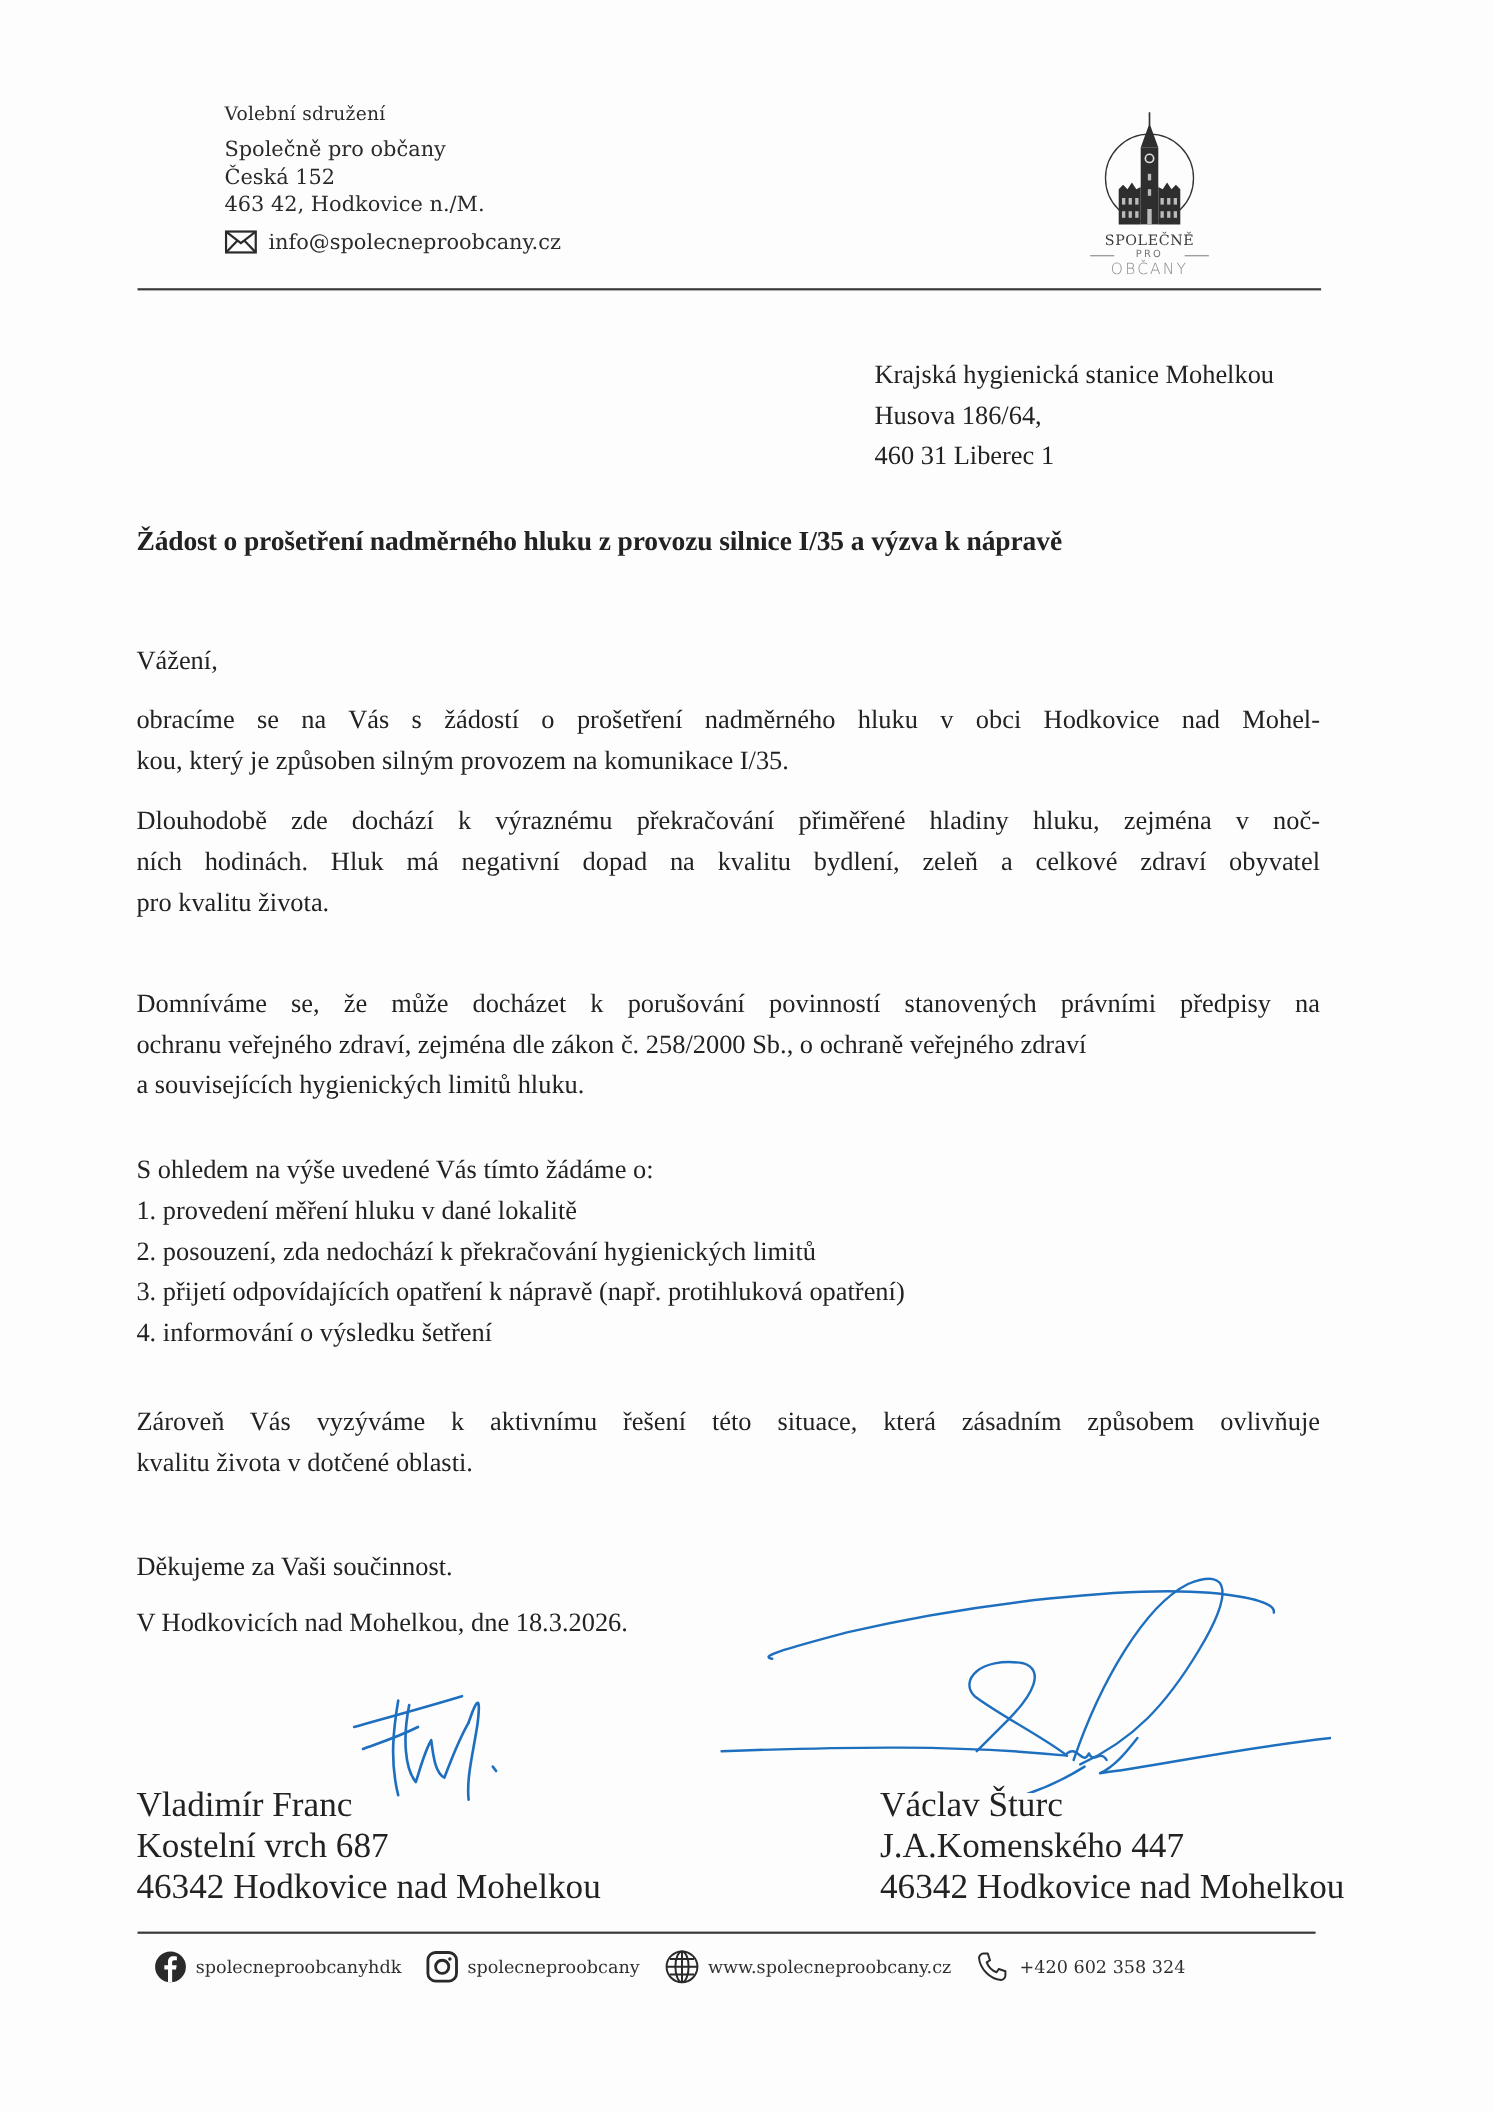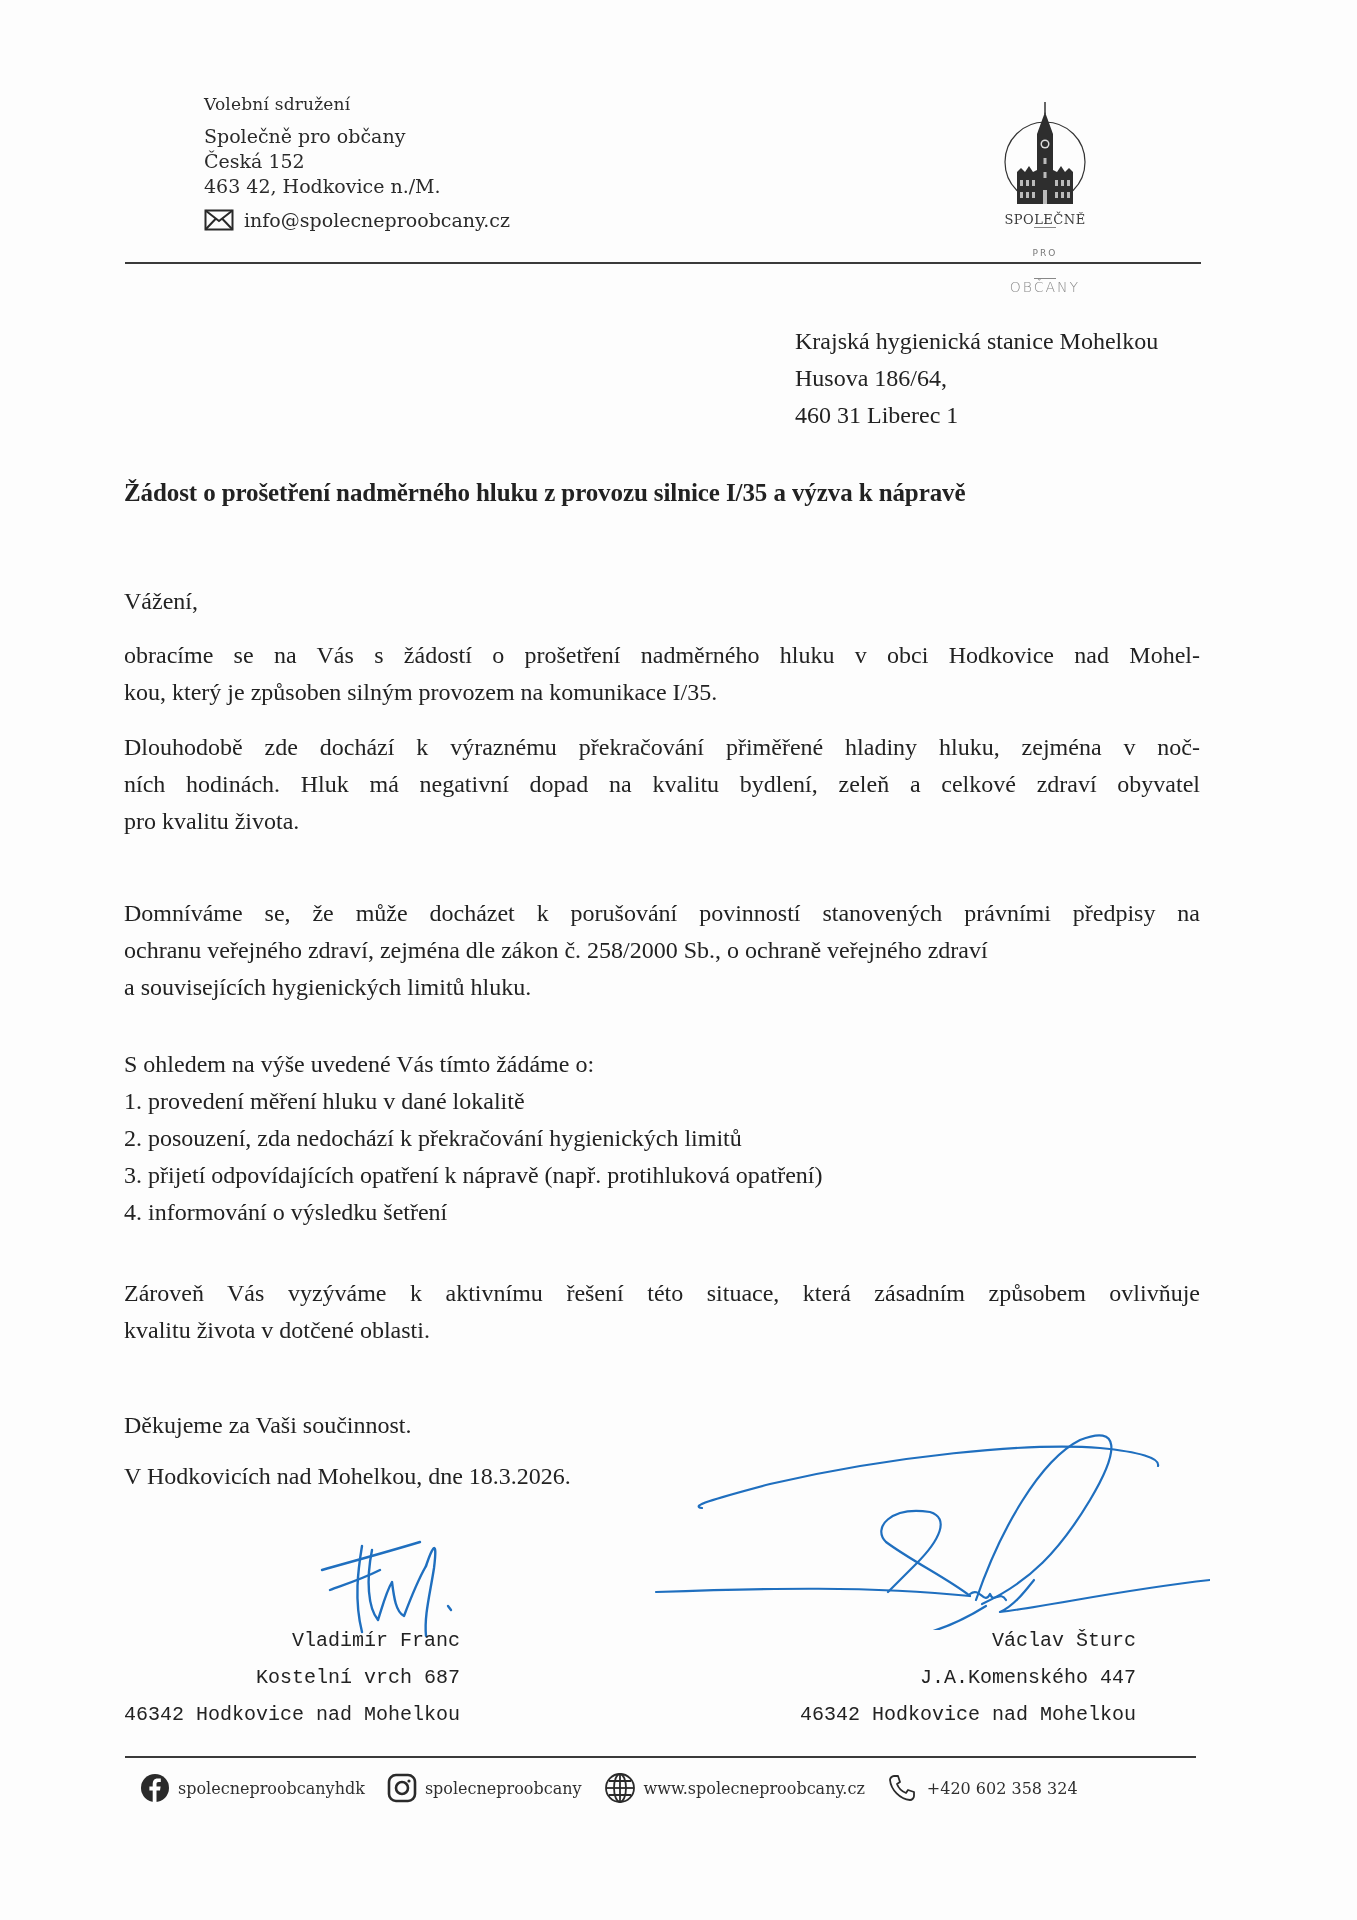--- a/index.html
+++ b/index.html
@@ -10,32 +10,32 @@
   .lh { position: absolute; left: 204px; top: 92px; font-family: "DejaVu Serif", serif; color: #2a2a2a; }
   .lh .l1 { font-size: 17px; letter-spacing: 0.2px; line-height: 24px; }
   .lh .l2 { font-size: 19px; line-height: 25px; margin-top: 8px; }
   .lh .l3, .lh .l4 { font-size: 19px; line-height: 25px; }
   .lh .mail { display: flex; align-items: center; margin-top: 10px; font-size: 19px; }
   .lh .mail svg { margin-right: 10px; }
   .rule { position: absolute; height: 2px; background: #3a3a3a; }
 
   .logo { position: absolute; left: 990px; top: 100px; width: 110px; text-align: center; font-family: "DejaVu Serif", serif; }
   .logo .sp { font-size: 13px; color: #3a3a3a; letter-spacing: 0.5px; margin-top: -4px; }
-  .logo .pro { font-family: "DejaVu Sans", sans-serif; font-size: 9px; color: #777; letter-spacing: 2px; display: flex; align-items: center; gap: 20px; flex-direction: column; }
+  .logo .pro { font-family: "DejaVu Sans", sans-serif; font-size: 9px; color: #777; letter-spacing: 2px; display: flex; align-items: center; justify-content: center; gap: 20px; }
   .logo .pro i { display: inline-block; width: 22px; height: 1px; background: #888; }
   .logo .ob { font-family: "DejaVu Sans", sans-serif; font-size: 14px; color: #8a8a8a; letter-spacing: 2px; font-weight: 300; }
 
   
   .tx { position: absolute; font-family: "Liberation Serif", serif; font-size: 24px; color: #222; line-height: 37px; }
   .rcpt { left: 795px; top: 323px; }
   .subject { left: 124px; top: 474px; font-weight: bold; font-size: 25px; letter-spacing: -0.1px; }
   .para { left: 124px; width: 1076px; text-align: justify; }
   .para .ln { display: block; text-align: justify; text-align-last: justify; white-space: nowrap; }
   .para .ln.last { text-align-last: left; }
-  .sig { font-family: Liberation Mono, monospace; font-size: 20px; line-height: 37px; color: #222; position: absolute; text-align: right; }
+  .sig { font-family: Liberation Serif, serif; font-size: 32px; line-height: 37px; color: #222; position: absolute; }
 
   
   .footer { position: absolute; top: 1772px; left: 140px; display: flex; align-items: center; font-family: "DejaVu Serif", serif; font-size: 16px; color: #2f2f2f; }
   .footer .it { display: flex; align-items: center; margin-right: 22px; }
   .footer .it svg { margin-right: 8px; }
 </style>
 </head>
 <body>
 
 <div class="page">

